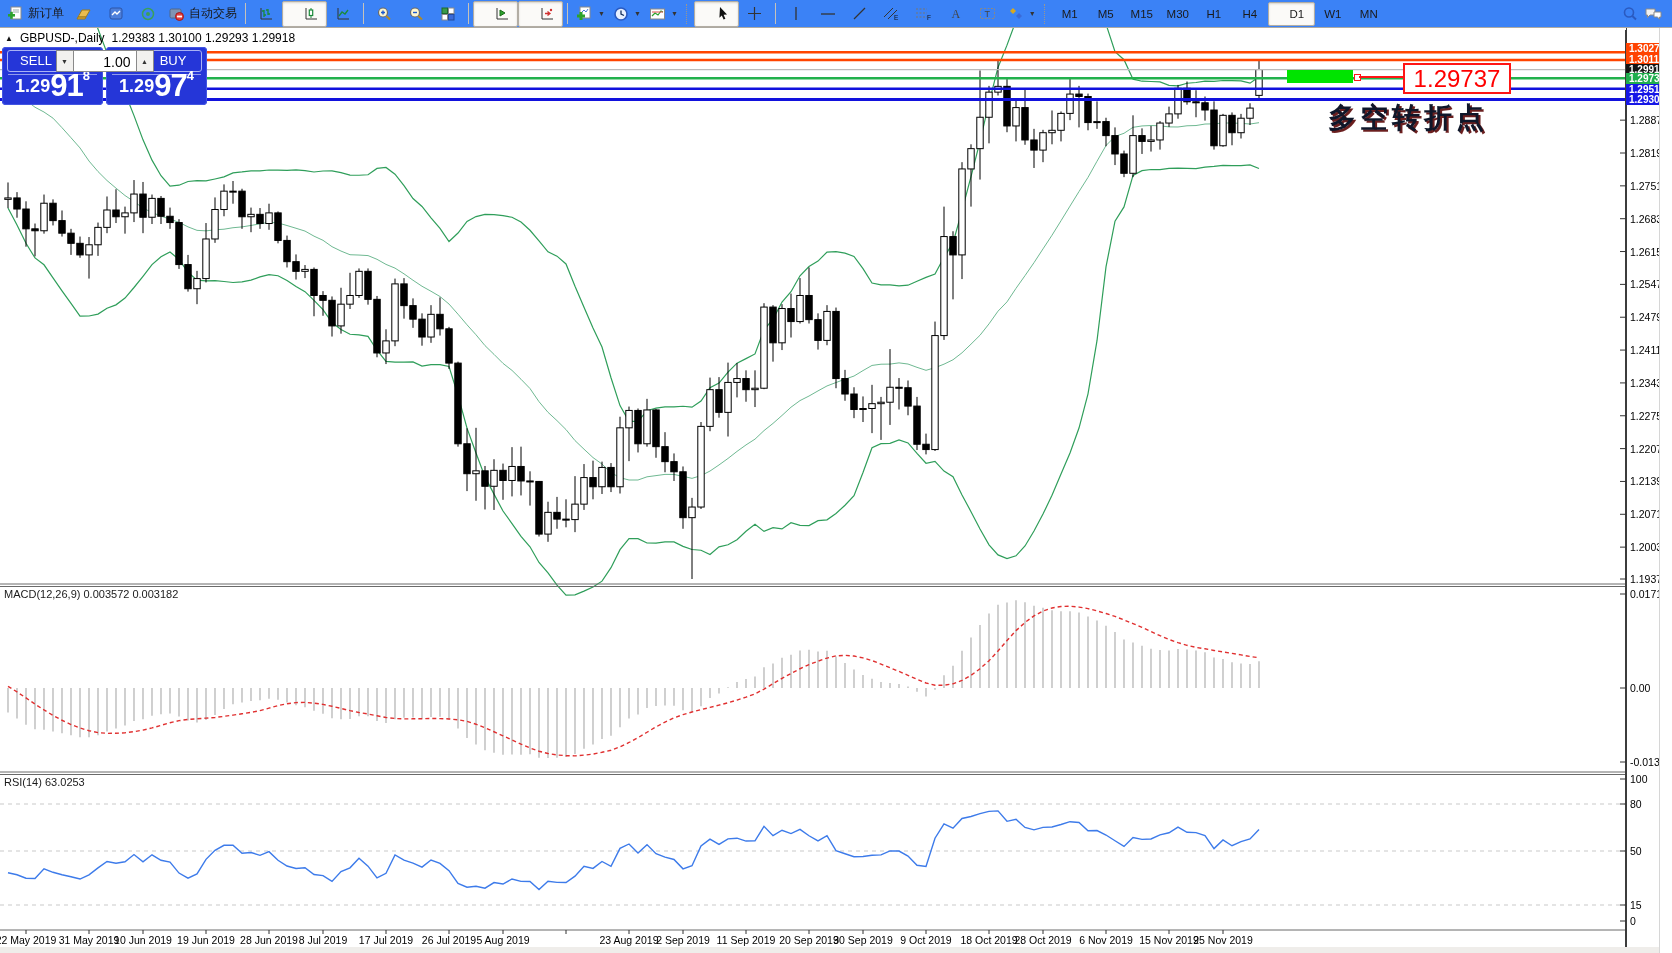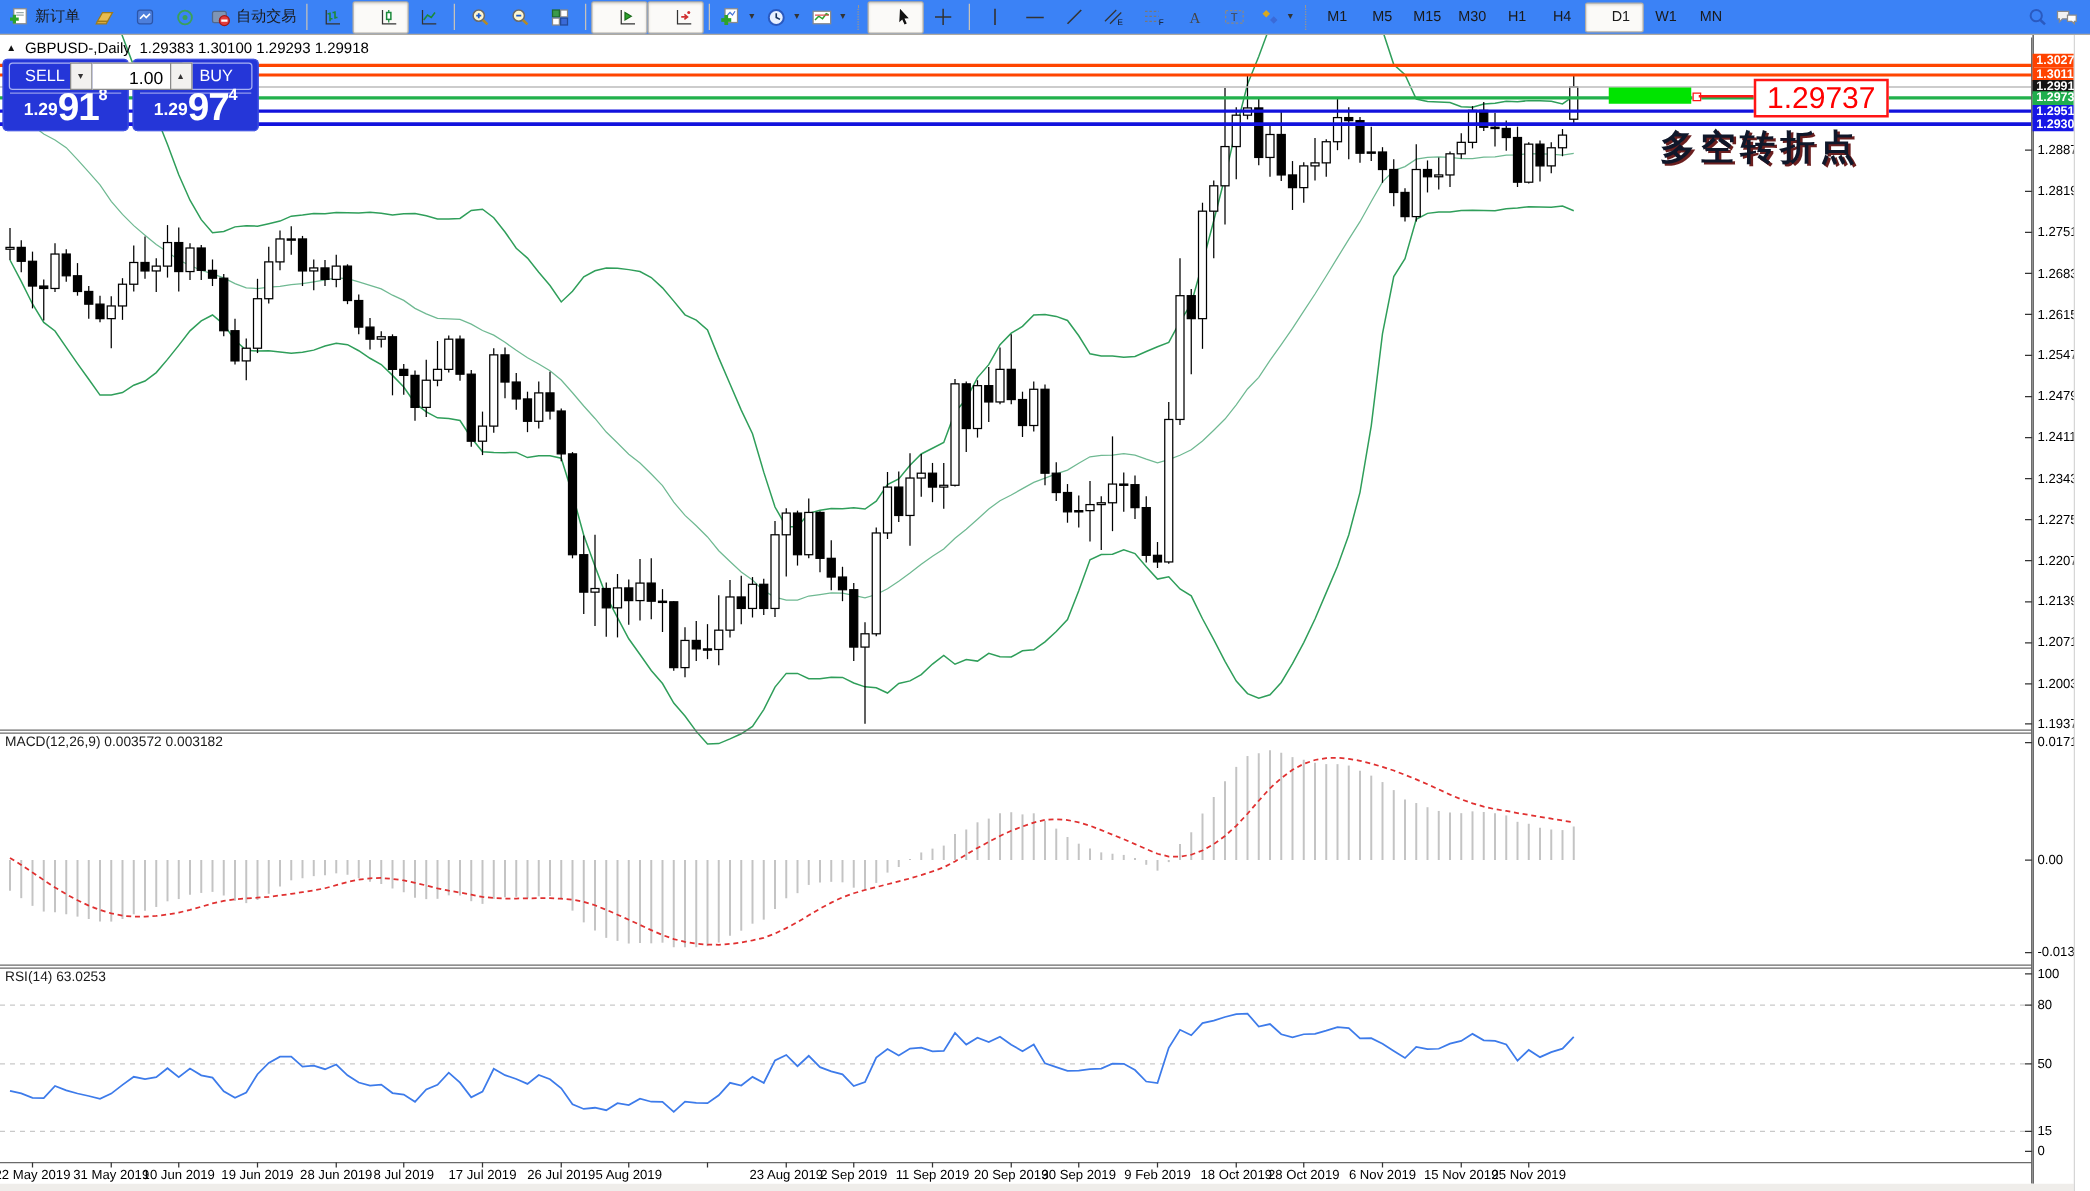--- a/index.html
+++ b/index.html
@@ -35,21 +35,21 @@
   .date-label{position:absolute;top:934px;font-size:10.5px;color:#000;z-index:11;white-space:nowrap;transform:translateX(-50%);}
   .bottom-strip{position:absolute;left:0;top:947px;width:1672px;height:6px;background:#efedea;z-index:11;}
 
   
   .qp{position:absolute;left:2px;top:47px;width:205px;height:58px;display:flex;gap:3px;z-index:30;}
   .qp-half{flex:1;background:#2536d8;border-radius:4px;position:relative;box-shadow:inset 0 0 0 1px #4355e2;}
   .qp-btn{position:absolute;top:3px;width:56px;height:20px;line-height:20px;text-align:center;color:#fff;
     font-size:13px;border:1px solid #a9b2f4;border-radius:3px;cursor:pointer;}
   .qp-div{position:absolute;top:27px;left:6px;right:6px;height:1px;background:rgba(255,255,255,.5);}
   .qp-price{position:absolute;bottom:1px;left:0;right:0;text-align:center;color:#fff;white-space:nowrap;}
-  .qp-price .sm{font-size:14px;font-weight:bold;vertical-align:4px;}
+  .qp-price .sm{font-size:18px;font-weight:bold;vertical-align:4px;}
   .qp-price .big{font-size:31px;font-weight:600;letter-spacing:-1px;}
   .qp-price .sup{font-size:13px;font-weight:bold;vertical-align:16px;}
   .qp-vol{position:absolute;left:50%;transform:translateX(-50%);top:3px;display:flex;z-index:3;}
   .qp-spin{width:18px;height:22px;background:#f2f1ef;border:1px solid #8a8a8a;font-size:7px;color:#333;
     display:flex;align-items:center;justify-content:center;cursor:pointer;box-sizing:border-box;}
   .qp-field{width:62px;height:22px;background:#fff;border-top:1px solid #8a8a8a;border-bottom:1px solid #8a8a8a;
     font-size:14px;color:#000;text-align:right;padding:0 5px 0 0;box-sizing:border-box;line-height:22px;}
 
   
   .hl-rect{position:absolute;z-index:6;}
@@ -850,19 +850,19 @@
     <span class="date-label" style="left:323px;">8 Jul 2019</span>
     <span class="date-label" style="left:386px;">17 Jul 2019</span>
     <span class="date-label" style="left:449px;">26 Jul 2019</span>
     <span class="date-label" style="left:503px;">5 Aug 2019</span>
     <span class="date-label" style="left:566px;margin-top:32px;">14 Aug 2019</span>
     <span class="date-label" style="left:629px;">23 Aug 2019</span>
     <span class="date-label" style="left:683px;">2 Sep 2019</span>
     <span class="date-label" style="left:746px;">11 Sep 2019</span>
     <span class="date-label" style="left:809px;">20 Sep 2019</span>
     <span class="date-label" style="left:863px;">30 Sep 2019</span>
-    <span class="date-label" style="left:926px;">9 Feb 2019</span>
+    <span class="date-label" style="left:926px;">9 Oct 2019</span>
     <span class="date-label" style="left:989px;">18 Oct 2019</span>
     <span class="date-label" style="left:1043px;">28 Oct 2019</span>
     <span class="date-label" style="left:1106px;">6 Nov 2019</span>
     <span class="date-label" style="left:1169px;">15 Nov 2019</span>
     <span class="date-label" style="left:1223px;">25 Nov 2019</span>
   </div>
 
 </body></html>

